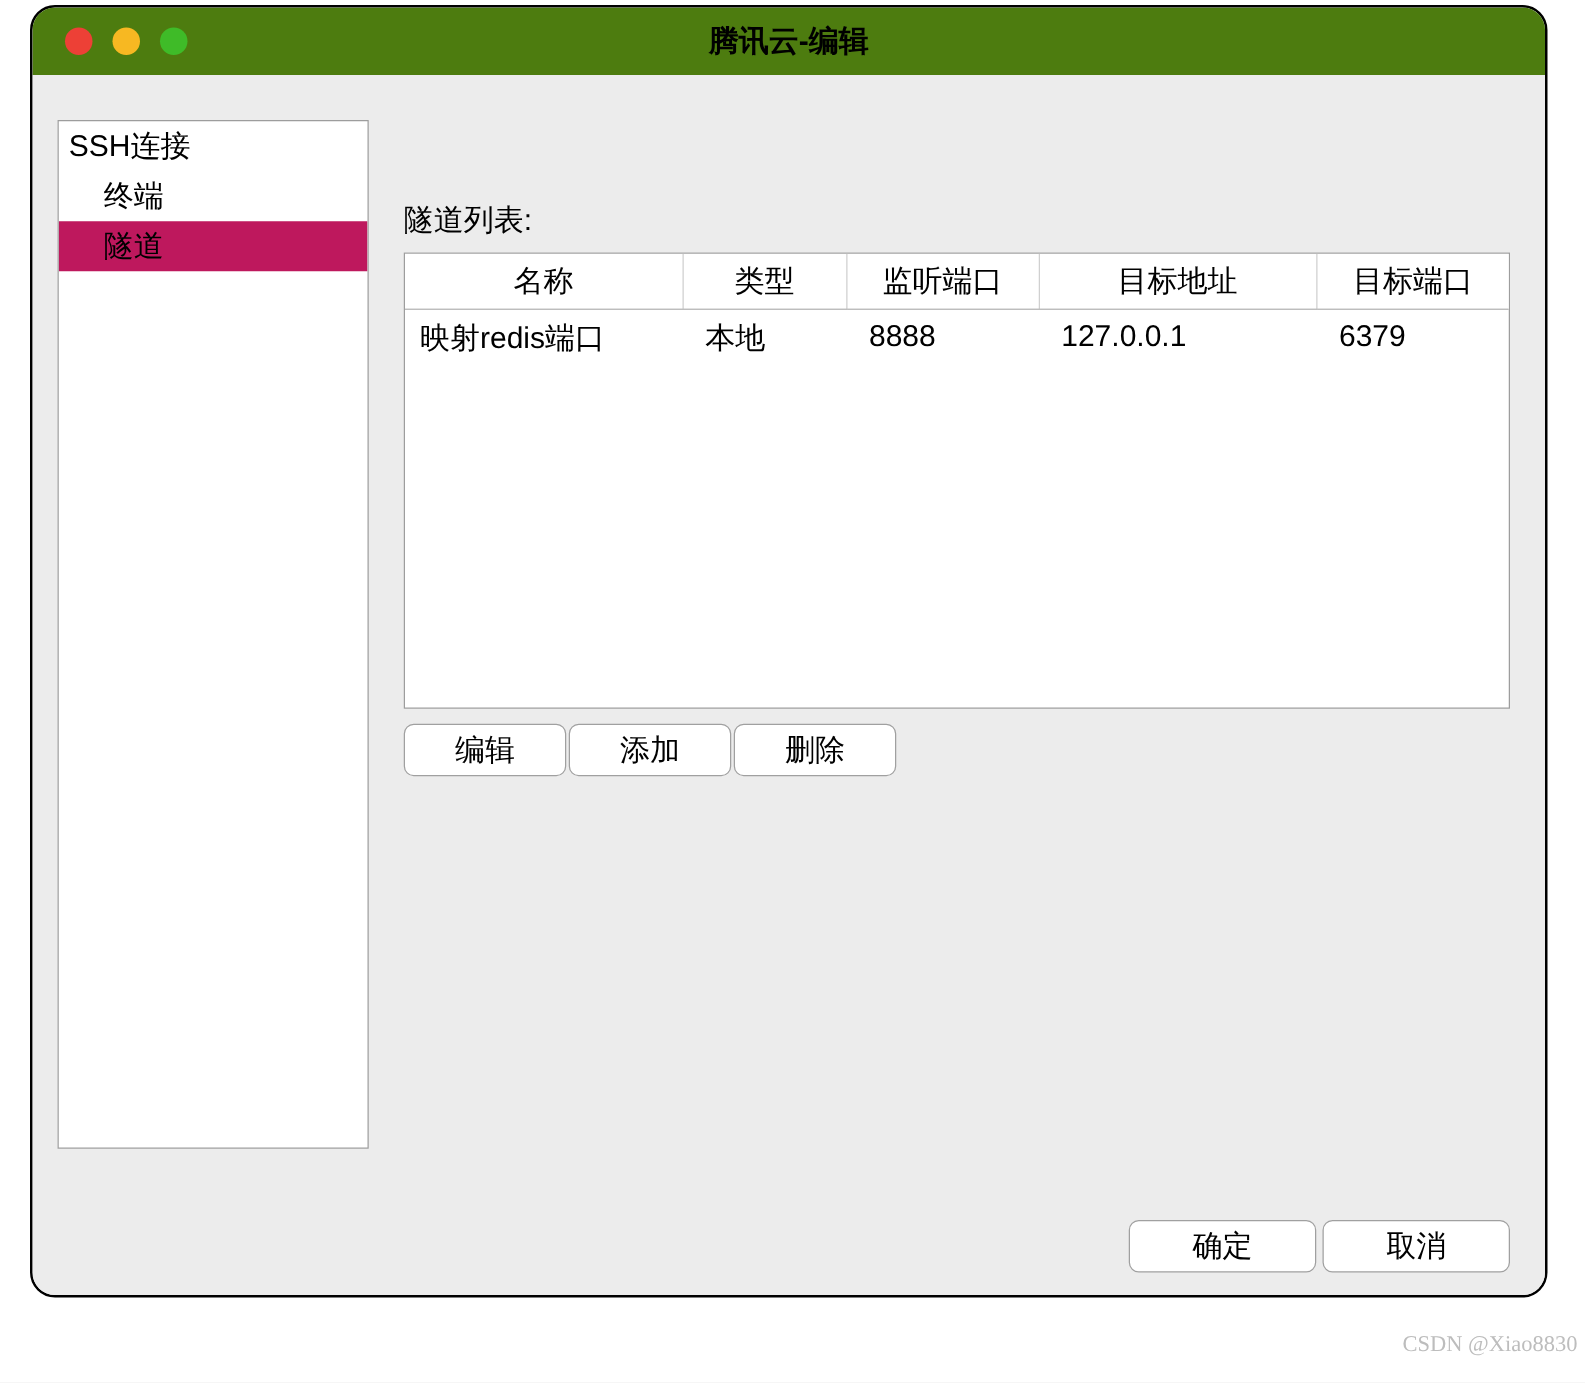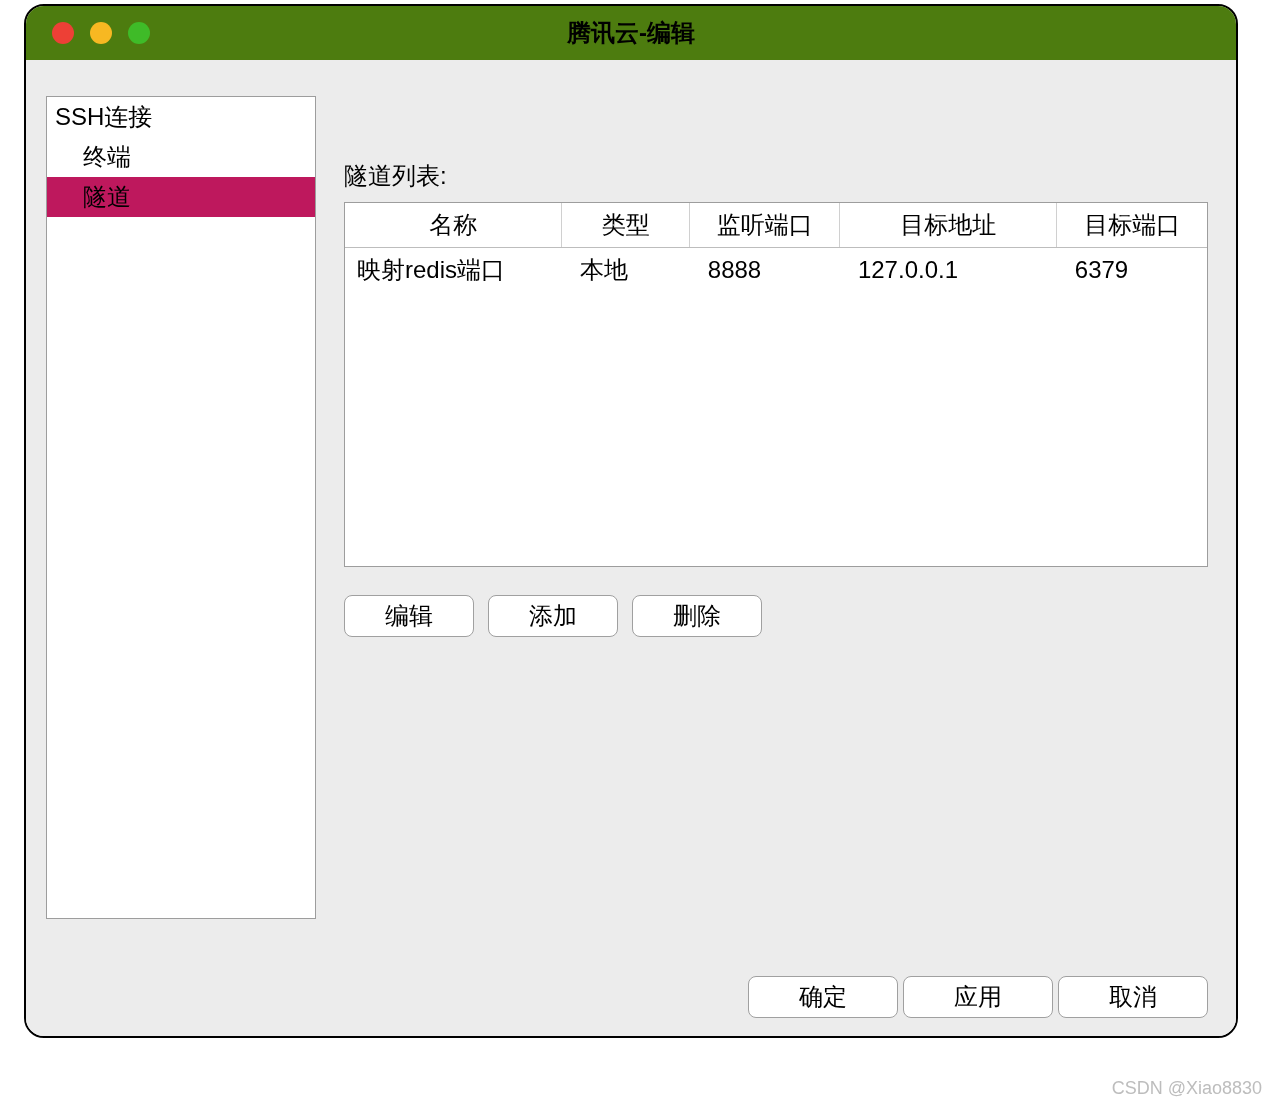--- a/index.html
+++ b/index.html
@@ -55,21 +55,21 @@
       pointer-events: none;
     }
     .content {
       flex: 1;
       display: flex;
       padding: 0;
       background: #ececec;
       position: relative;
     }
     .sidebar {
-      width: 270px;
+      width: 249px;
       margin: 36px 0 0 20px;
       height: 823px;
       background: #fff;
       border: 1.5px solid #9d9d9d;
       overflow: auto;
     }
     .sidebar-root {
       font-size: 24px;
       padding: 4px 8px;
       cursor: default;
@@ -113,22 +113,22 @@
       border-right: 1.5px solid #d0d0d0;
     }
     thead th:last-child { border-right: none; }
     tbody td {
       padding: 6px 12px;
       text-align: left;
     }
     tbody td.center { text-align: left; padding-left: 18px; }
     .table-actions {
       display: flex;
-      gap: 14px;
-      margin-top: 28px;
+      gap: 2px;
+      margin-top: 12px;
     }
     .btn {
       background: #fff;
       border: 1.5px solid #a0a0a0;
       border-radius: 8px;
       font-size: 24px;
       padding: 4px 0;
       width: 130px;
       text-align: center;
       cursor: pointer;
@@ -137,24 +137,24 @@
       position: absolute;
       right: 28px;
       bottom: 18px;
       display: flex;
       gap: 5px;
     }
     .dialog-actions .btn { width: 150px; }
     .watermark {
       position: absolute;
       right: 6px;
-      bottom: 7px;
+      bottom: 20px;
       font-size: 18px;
       color: #bdbdbd;
-      font-family: Liberation Sans, sans-serif;
+      font-family: Liberation Serif, serif;
     }
     .col-name { width: 195px; }
     .col-type { width: 115px; }
     .col-lport { width: 135px; }
     .col-addr { width: 195px; }
     .col-tport { width: 135px; }
   </style>
 </head>
 <body>
 
@@ -210,19 +210,18 @@
 
       <div class="table-actions">
         <button class="btn">编辑</button>
         <button class="btn">添加</button>
         <button class="btn">删除</button>
       </div>
     </div>
 
     <div class="dialog-actions">
       <button class="btn">确定</button>
-      <button class="btn">应用</button>
       <button class="btn">取消</button>
     </div>
   </div>
 </div>
 
 <div class="watermark">CSDN @Xiao8830</div>
 
 </body></html>

